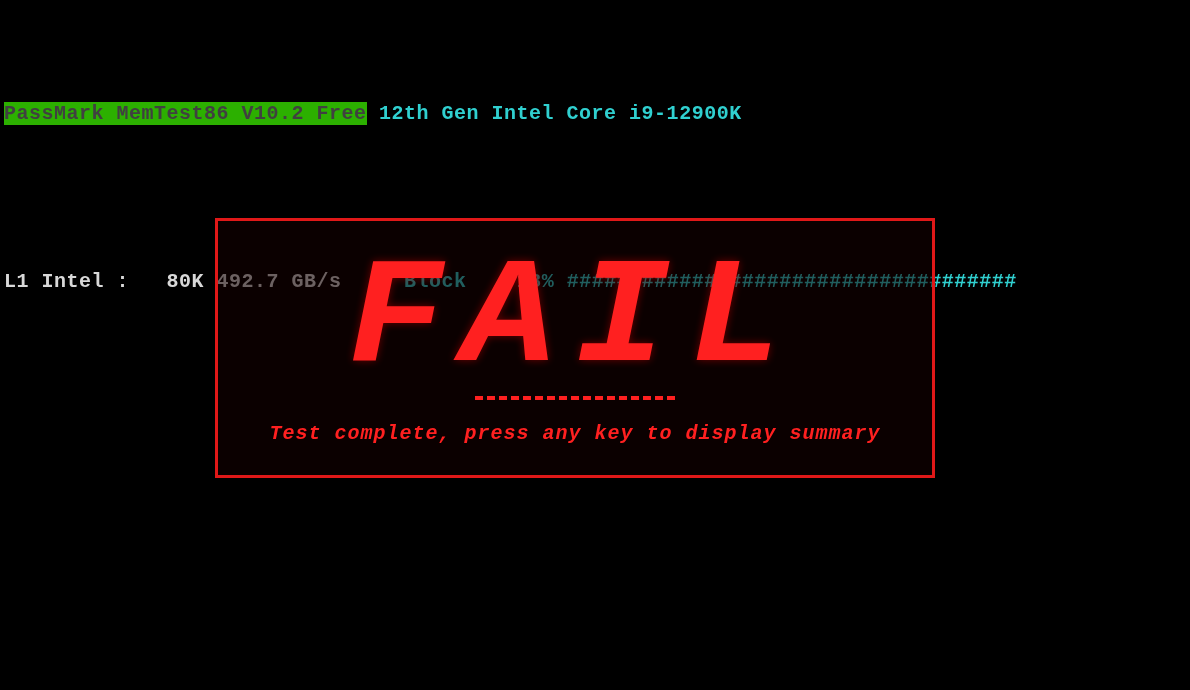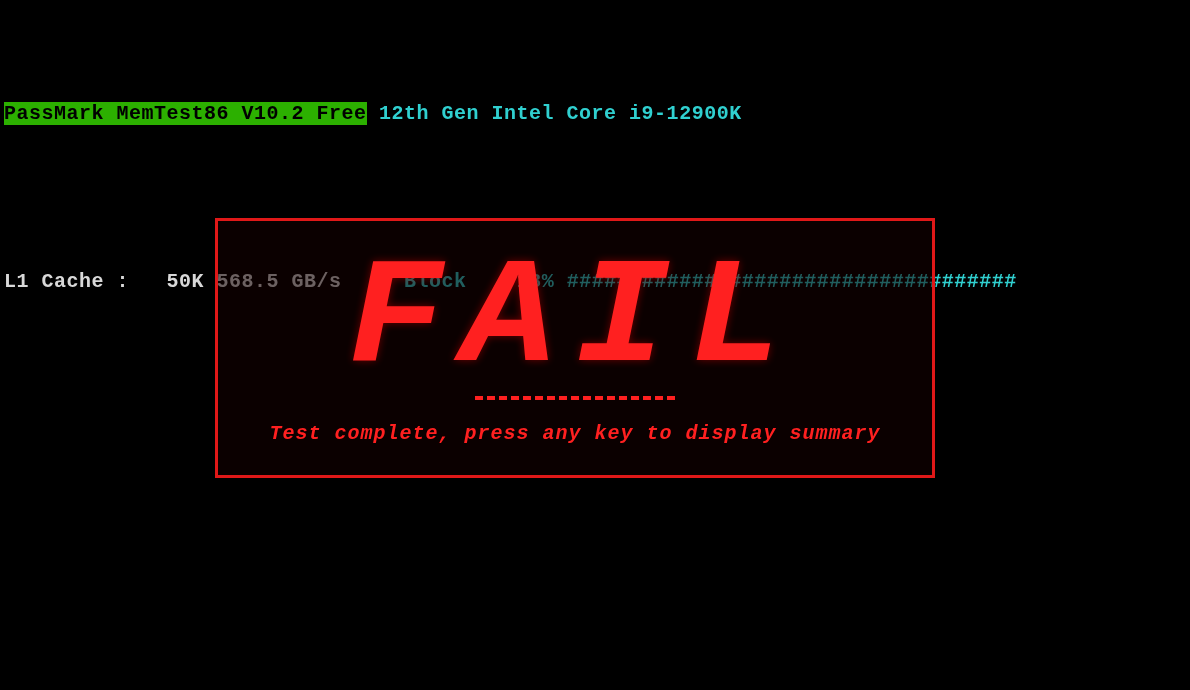--- a/index.html
+++ b/index.html
@@ -26,21 +26,21 @@
     font-size: 20px;
     line-height: 24px;
     font-weight: bold;
     letter-spacing: 0.5px;
     color: var(--fg);
     position: relative;
     padding: 6px 4px 0 4px;
     white-space: pre;
   }
   .row { display: block; height: 24px; }
-  .green-bg { background: var(--green-bg); color: #000000; }
+  .green-bg { background: var(--green-bg); color: #404040; }
   .green { color: var(--green-fg); }
   .cyan  { color: var(--cyan); }
   .inv   { background: var(--inv-bg); color: var(--inv-fg); }
 
   
   .fail-box {
     position: absolute;
     left: 215px;
     top: 218px;
     width: 720px;
@@ -83,21 +83,21 @@
 <body>
 
 <div class="term">
 
   
   <div class="row"><span class="green-bg">PassMark MemTest86 V10.2 Free</span><span> </span><span class="cyan">12th Gen Intel Core i9-12900K</span></div>
 
   
 
   
-  <div class="row"><span>L1 Cache :</span><span>   50K 568.5 GB/s</span><span>  |  </span><span class="cyan">Block</span><span class="cyan">    </span><span class="cyan">18%</span><span class="cyan"> </span><span class="cyan">####################################</span></div>
+  <div class="row"><span>L1 Intel :</span><span>   80K 492.7 GB/s</span><span>  |  </span><span class="cyan">Block</span><span class="cyan">    </span><span class="cyan">18%</span><span class="cyan"> </span><span class="cyan">####################################</span></div>
 
   
 
   
 
   
   
 
   
   

